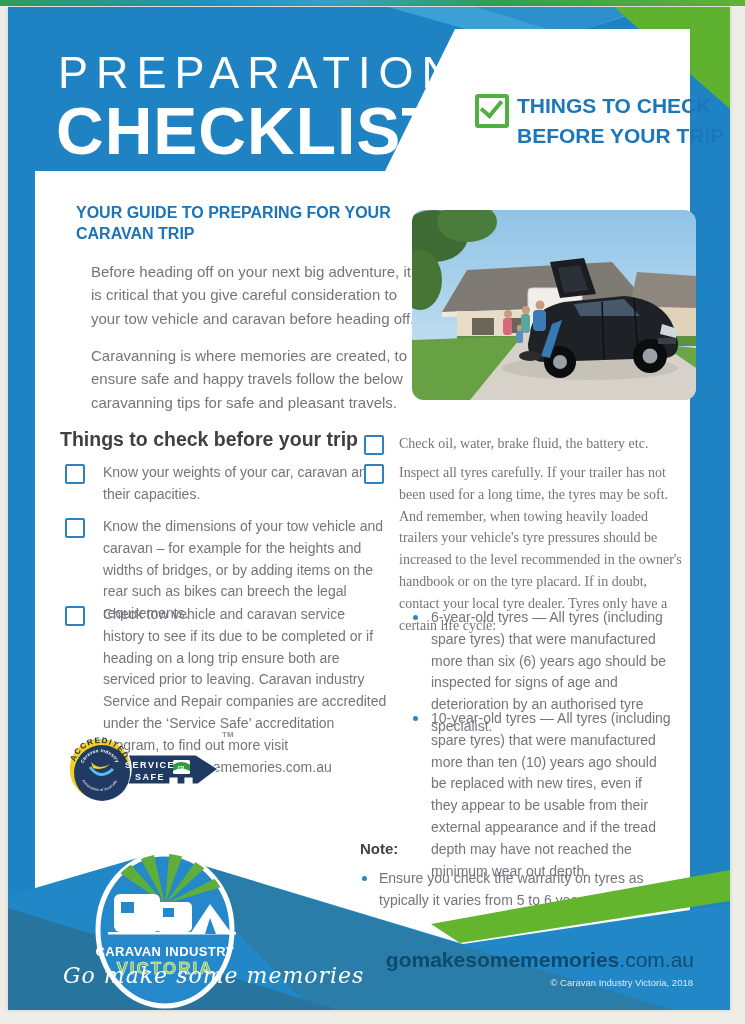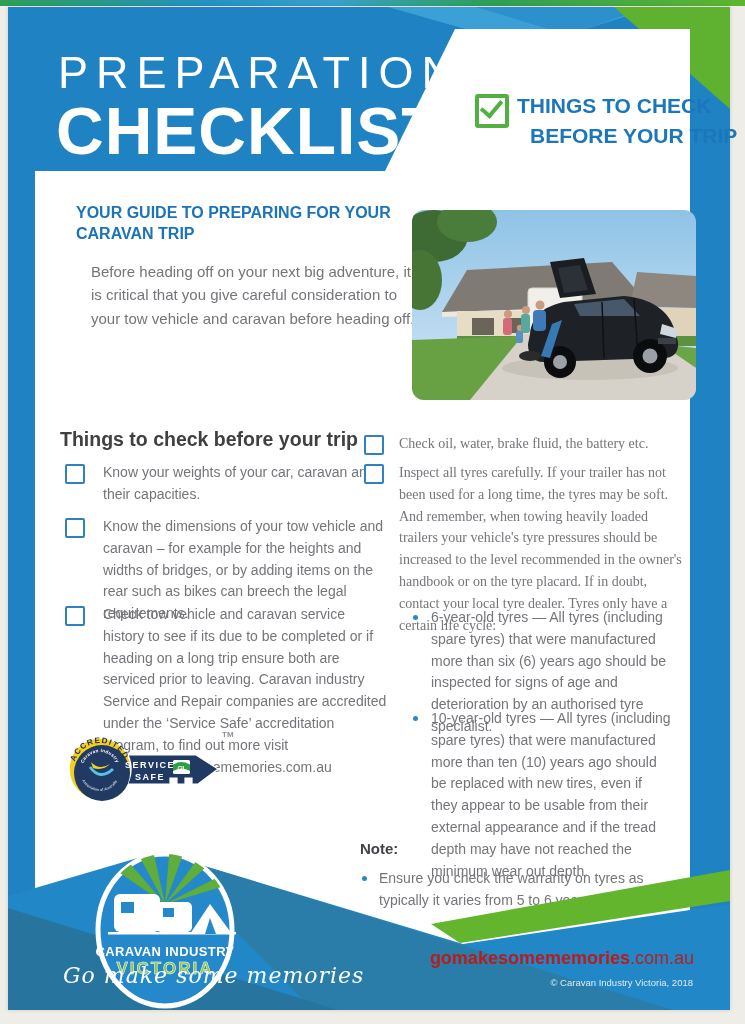--- a/index.html
+++ b/index.html
@@ -12,21 +12,21 @@
   .strip.right{left:682px;width:40px;}
   .hdr-svg{position:absolute;left:0;top:0;}
   .ftr-svg{position:absolute;left:0;top:837px;}
 
   .title1{position:absolute;left:50px;top:40px;font-size:45px;font-weight:300;color:#fff;letter-spacing:8px;white-space:nowrap;}
   .title2{position:absolute;left:48px;top:86px;font-size:66px;font-weight:800;color:#fff;letter-spacing:1px;white-space:nowrap;}
   .side-check{position:absolute;left:467px;top:87px;width:26px;height:26px;border:4px solid #52b043;border-radius:3px;}
   .side-check::after{content:"";position:absolute;left:6px;top:-2px;width:9px;height:17px;
     border-right:4px solid #52b043;border-bottom:4px solid #52b043;transform:rotate(40deg);}
   .side-note{position:absolute;left:509px;top:84px;color:#1c76ba;font-weight:bold;font-size:21px;line-height:1.45;white-space:nowrap;}
-  .side-note .l2{display:block;margin-left:13px;}
+  .side-note .l2{display:block;}
 
   .h-blue{position:absolute;left:68px;top:196px;width:320px;color:#1b74b8;font-size:16px;font-weight:bold;line-height:1.3;}
   .para{position:absolute;left:52px;width:334px;color:#74757a;font-size:15px;line-height:1.56;margin-left:31px;}
   .h-green{position:absolute;left:52px;top:421px;color:#404040;font-size:19.5px;font-weight:bold;}
 
   .photo-wrap{position:absolute;left:404px;top:203px;width:284px;height:190px;border-radius:12px;overflow:hidden;}
 
   .check-row{position:absolute;display:flex;}
   .row-l{left:52px;width:330px;}
   .row-r{left:354px;width:326px;font-family:Liberation Serif, serif;}
@@ -37,21 +37,21 @@
   .bullet-row{position:absolute;left:405px;width:258px;display:flex;}
   .bdot{flex:none;width:5px;height:5px;border-radius:50%;background:#2e86c4;margin:8px 13px 0 0;}
 
   .note-label{position:absolute;left:352px;top:833px;font-size:15px;font-weight:bold;color:#414347;}
   .note-row{position:absolute;left:352px;top:861px;width:316px;display:flex;}
   .note-row .bdot{margin:8px 12px 0 2px;}
 
   .badge-svg{position:absolute;left:38px;top:714px;}
 
   .tagline{position:absolute;left:55px;top:956px;color:#fff;font-family:"DejaVu Serif",serif;font-style:italic;font-size:22px;letter-spacing:1px;white-space:nowrap;}
-  .url{position:absolute;right:36px;top:941px;color:#b91c1c;font-size:18px;text-align:right;white-space:nowrap;}
+  .url{position:absolute;right:36px;top:941px;color:#0c4a6e;font-size:21px;text-align:right;white-space:nowrap;}
   .url .bold{font-weight:800;}
   .url .suffix{font-weight:400;opacity:.95;}
   .copyright{position:absolute;right:37px;top:970px;color:#dcebf8;font-size:9.5px;text-align:right;}
 </style>
 </head>
 <body>
 
 <div class="page">
   <div class="top-edge"></div>
 
@@ -69,20 +69,21 @@
     <div class="title1">PREPARATION</div>
     <div class="title2">CHECKLIST</div>
     <div class="side-check"></div>
     <div class="side-note">
       <span class="l1">THINGS TO CHECK</span>
       <span class="l2">BEFORE YOUR TRIP</span>
     </div>
 
     <div class="h-blue">YOUR GUIDE TO PREPARING FOR YOUR CARAVAN TRIP</div>
     <div class="para" style="top:253px">Before heading off on your next big adventure, it is critical that you give careful consideration to your tow vehicle and caravan before heading off.</div>
+    <div class="para" style="top:337px">Caravanning is where memories are created, to ensure safe and happy travels follow the below caravanning tips for safe and pleasant travels.</div>
 
     <div class="photo-wrap">
       <svg width="284" height="190" viewBox="0 0 284 190">
         <defs>
           <linearGradient id="sky" x1="0" y1="0" x2="0" y2="1">
             <stop offset="0" stop-color="#8fc3e6"></stop>
               <stop offset="1" stop-color="#d3e7f5"></stop>
           </linearGradient>
         </defs>
         <rect width="284" height="190" fill="url(#sky)"></rect>

